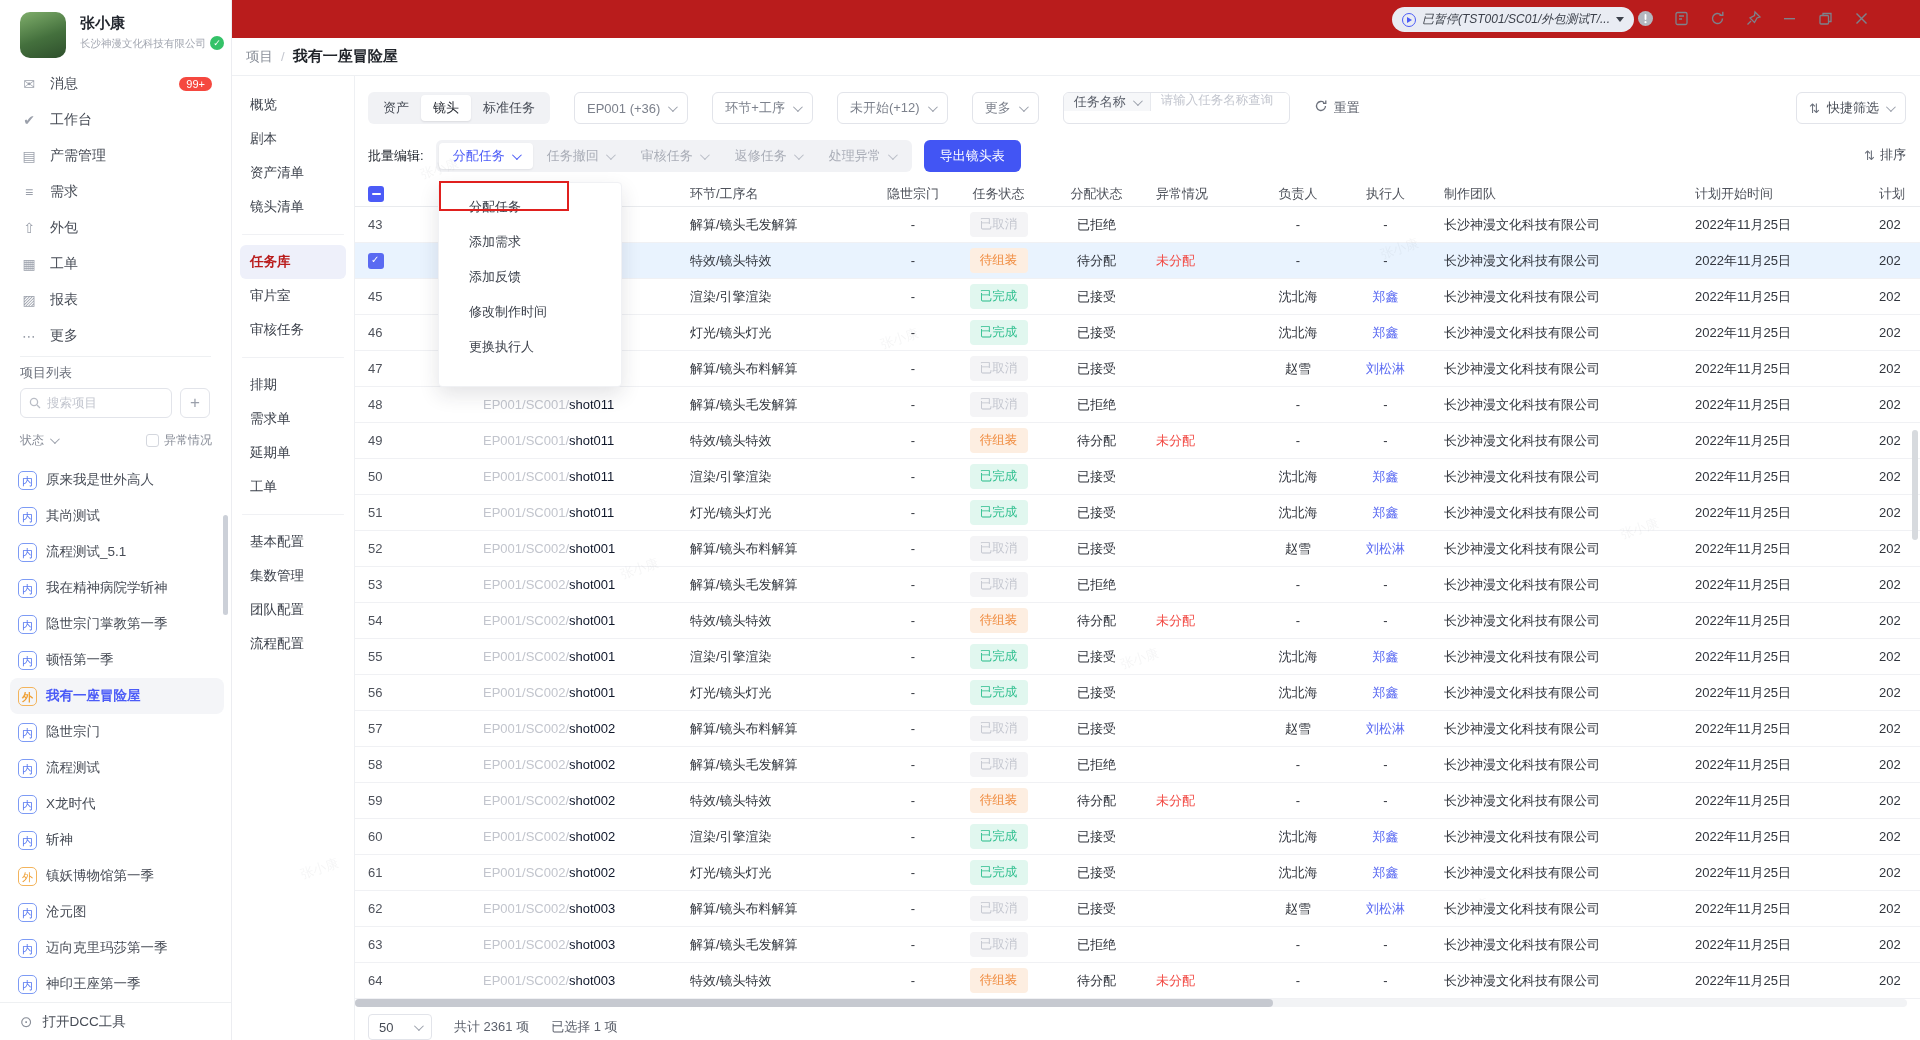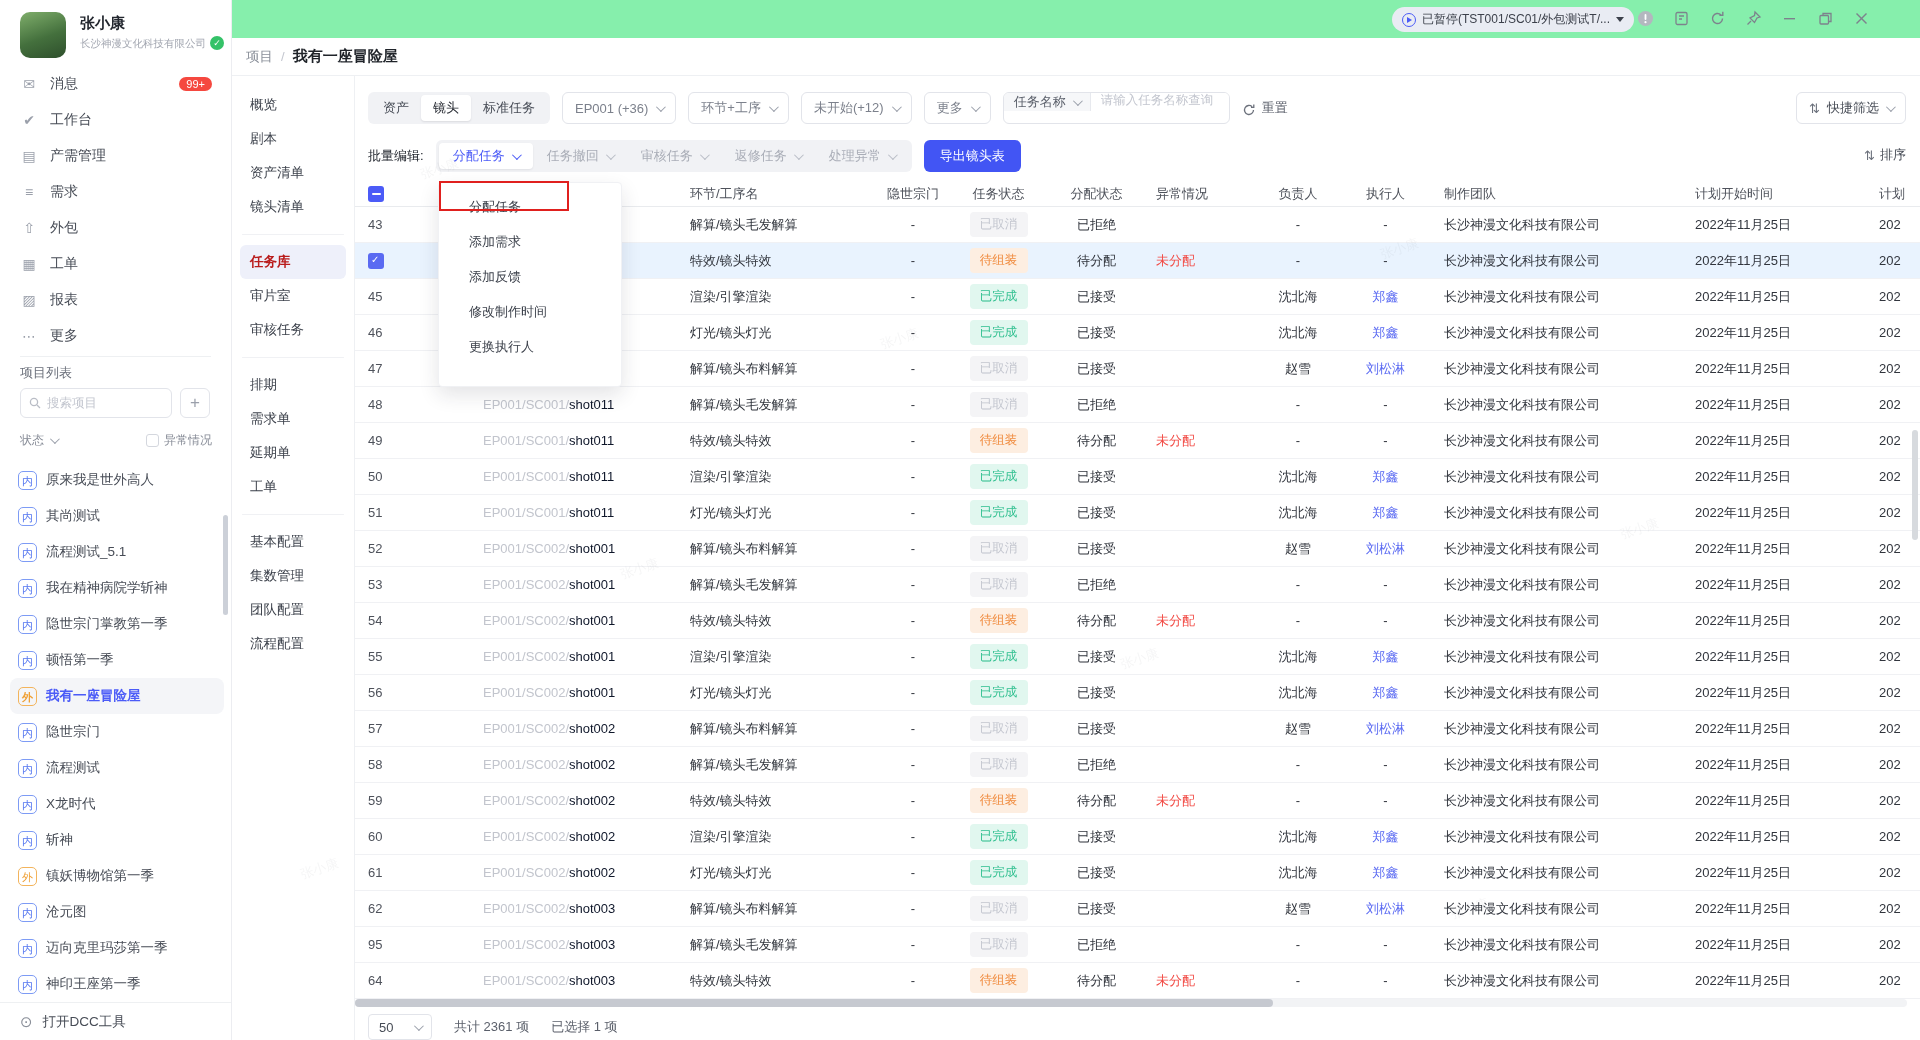--- a/index.html
+++ b/index.html
@@ -39,21 +39,21 @@
     line-height:18px; flex:none; }
   .proj [data-tag="内"] { border:1px solid #7d9bf5; color:#5577f0; }
   .proj [data-tag="外"] { border:1px solid #f3b45c; color:#ef9f33; }
   .proj.active { background:#f4f5f8; color:#4b5bf7; font-weight:bold; }
   .plist-scroll { position:absolute; right:3px; top:515px; width:5px; height:100px; background:#ccd0d8; border-radius:3px; }
   .dcc { position:absolute; left:0; bottom:0; width:231px; height:38px; border-top:1px solid #eef0f2;
     display:flex; align-items:center; padding:0 20px; gap:10px; font-size:13.5px; color:#474c56; background:#fff; }
   .dcc .di { color:#8a8f99; font-size:15px; }
 
   
-  .titlebar { position:absolute; left:232px; top:0; width:1688px; height:38px; background:#86efac; }
+  .titlebar { position:absolute; left:232px; top:0; width:1688px; height:38px; background:#b91c1c;font-style:italic; }
   .task-pill { position:absolute; right:286px; top:7px; height:25px; background:#e9ecf3; border-radius:13px;
     display:flex; align-items:center; padding:0 10px; gap:6px; font-size:12px; color:#3c414b; cursor:pointer; }
   .play-ic { width:14px; height:14px; border:1px solid #4b5bf7; border-radius:50%; position:relative; }
   .play-ic::after { content:""; position:absolute; left:4.5px; top:3.5px; border-left:5px solid #4b5bf7;
     border-top:3px solid transparent; border-bottom:3px solid transparent; }
   .pill-caret { border-left:4px solid transparent; border-right:4px solid transparent; border-top:5px solid #3c414b; }
   .win-icons { position:absolute; right:50px; top:10px; display:flex; gap:19px; align-items:center; }
   .wic { width:17px; height:17px; color:#7d828c; cursor:pointer; }
   .wic svg { display:block; }
 
@@ -68,35 +68,35 @@
   .subnav { position:absolute; left:232px; top:76px; width:123px; height:964px; background:#fff;
     border-right:1px solid #eef0f3; padding:12px 8px 0 8px; }
   .subnav .sn { height:34px; line-height:34px; padding-left:10px; font-size:13.5px; color:#3c414b;
     border-radius:6px; cursor:pointer; white-space:nowrap; }
   .subnav .sn.active { background:#eef0fa; color:#b91c1c; font-weight:bold; }
   .subnav .sn.divider { height:1px; line-height:1px; padding:0; margin:10px 2px; background:#f0f1f4; cursor:default; }
 
   
   .workspace { position:absolute; left:355px; top:76px; width:1565px; height:964px; background:#fff; overflow:hidden; }
 
-  .filters { position:absolute; left:13px; top:16px; height:32px; display:flex; align-items:center; gap:12px; }
+  .filters { position:absolute; left:13px; top:16px; height:32px; display:flex; align-items:center; gap:24px; }
   .seg { background:#f1f2f5; border-radius:6px; height:32px; display:flex; align-items:center; padding:0 3px; }
   .seg .sg { padding:0 12px; height:26px; line-height:26px; font-size:13px; color:#474c56; border-radius:4px; cursor:pointer; }
   .seg .sg.active { background:#fff; box-shadow:0 1px 2px rgba(20,24,40,.1); font-weight:normal; color:#23272f; }
   .dd { height:32px; border:1px solid #e2e4ea; border-radius:6px; display:flex; align-items:center;
     padding:0 12px; gap:8px; font-size:13px; color:#7c818c; cursor:pointer; background:#fff; }
   .chev { width:7px; height:7px; border-right:1.4px solid #9ba0ab; border-bottom:1.4px solid #9ba0ab;
     transform:rotate(45deg) translateY(-2px); flex:none; }
   .namegrp { height:32px; border:1px solid #e2e4ea; border-radius:6px; display:flex; align-items:flex-start; overflow:hidden; }
   .namegrp .nlab { background:#f6f7f9; display:flex; align-items:center; gap:7px; padding:0 10px;
     font-size:13px; color:#5a5f6a; border-right:1px solid #e7e9ee; cursor:pointer; }
   .namegrp input { border:0; outline:0; width:138px; padding:0 10px; font-size:12.5px; color:#31353d;
     font-family:inherit; }
   .namegrp input::placeholder { color:#c3c6cf; }
-  .reset { display:flex; align-items:flex-end; gap:6px; font-size:13px; color:#5a5f6a; cursor:pointer; }
+  .reset { display:flex; align-items:flex-start; gap:6px; font-size:13px; color:#5a5f6a; cursor:pointer; }
   .quick { position:absolute; right:14px; top:16px; height:32px; border:1px solid #e2e4ea; border-radius:6px;
     display:flex; align-items:center; gap:7px; padding:0 12px; font-size:13px; color:#474c56; cursor:pointer; }
 
   .bulkrow { position:absolute; left:13px; top:64px; height:32px; display:flex; align-items:center; gap:12px; }
   .bulk-label { font-size:13px; color:#23272f; }
   .bulkgrp { background:#f1f2f5; border-radius:6px; height:32px; display:flex; align-items:center; padding:0 3px; }
   .bact { height:26px; display:flex; align-items:center; gap:7px; padding:0 14px; font-size:13px;
     color:#a9adb7; border-radius:4px; cursor:pointer; }
   .bact .chev { border-color:#b9bdc6; }
   .bact.active { background:#fff; color:#4b5bf7; box-shadow:0 1px 2px rgba(20,24,40,.08); }
@@ -931,21 +931,21 @@
         <div class="c c-ab"></div>
         <div class="c c-ow">赵雪</div>
         <div class="c c-ex"><span data-link="1">刘松淋</span></div>
         <div class="c c-team">长沙神漫文化科技有限公司</div>
         <div class="c c-start">2022年11月25日</div>
         <div class="c c-end">202</div>
       </div>
 
       <div class="trow">
         <div class="c c-num">
-          <span class="rownum">95</span>
+          <span class="rownum">63</span>
           
         </div>
         <div class="c c-shot">
           <span class="shot-prefix">EP001/SC002/</span><span class="shot-name">shot003</span>
         </div>
         <div class="c c-proc">解算/镜头毛发解算</div>
         <div class="c c-tag">-</div>
         <div class="c c-st"><span class="badge" data-st="cancel">已取消</span></div>
         <div class="c c-as">已拒绝</div>
         <div class="c c-ab"></div>

